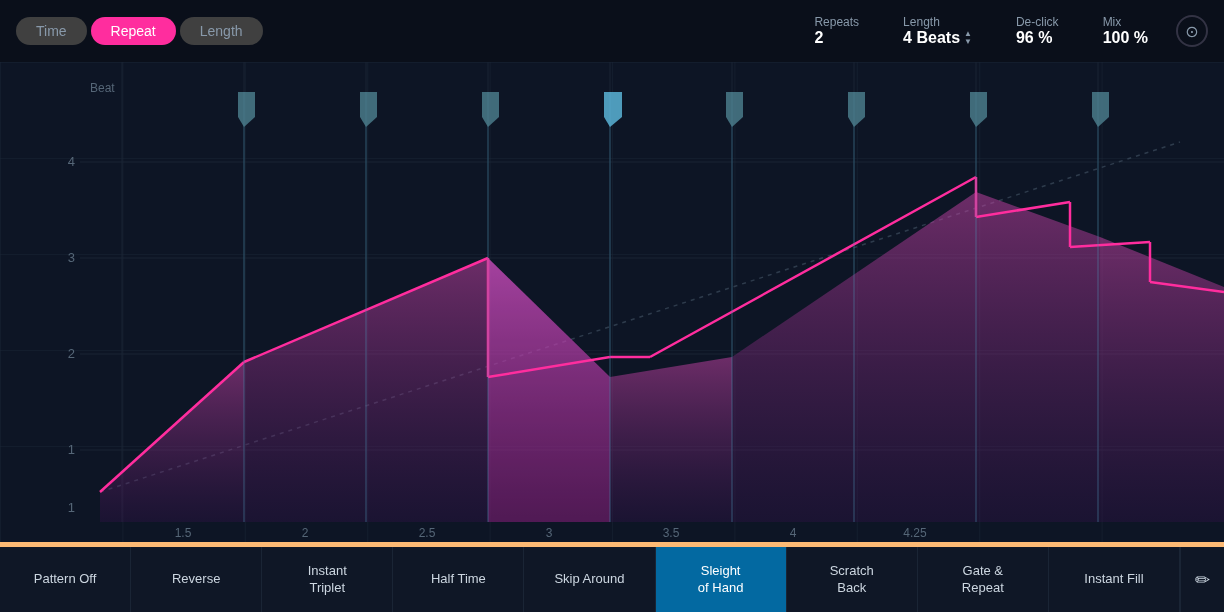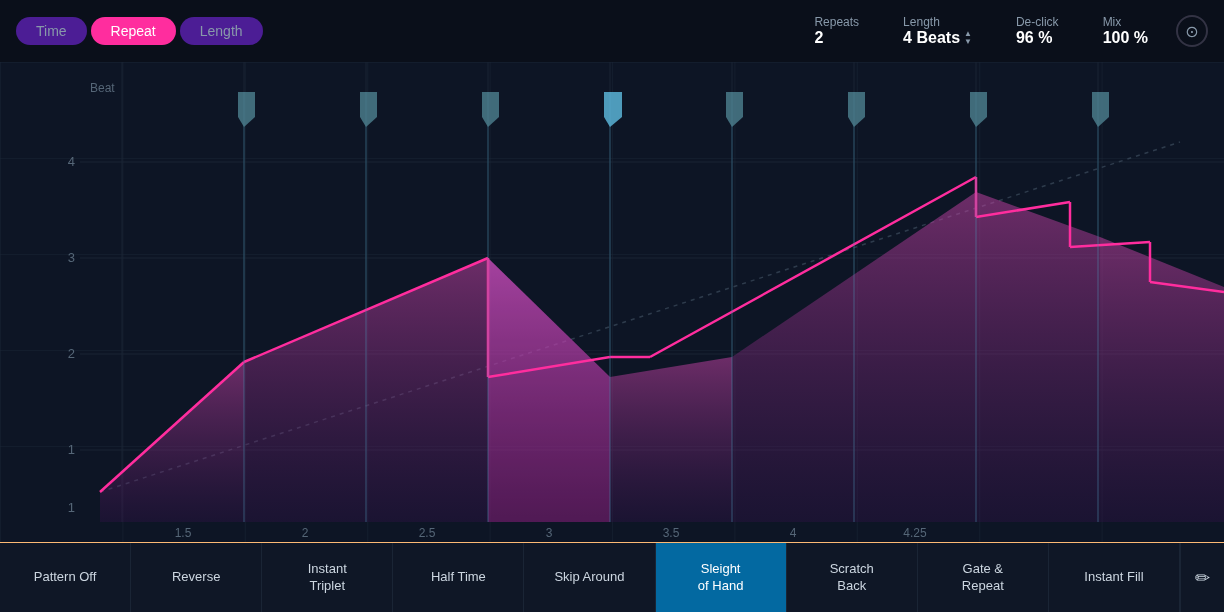--- a/index.html
+++ b/index.html
@@ -21,21 +21,21 @@
       background: #0a0f1a;
       height: 62px;
     }
     .tab-btn {
       padding: 6px 20px;
       border-radius: 20px;
       border: none;
       cursor: pointer;
       font-size: 14px;
       font-weight: 500;
-      background: #4c1d95;
+      background: #404040;
       color: #8899aa;
     }
     .tab-btn.active {
       background: #ff2d9e;
       color: #fff;
     }
 
     .top-spacer { flex: 1; }
 
     .top-param {
@@ -90,21 +90,21 @@
       top: 0; left: 0;
       width: 100%; height: 100%;
     }
 
     
     .bottom-bar {
       display: flex;
       align-items: stretch;
       height: 70px;
       background: #0a0f1a;
-      border-top: 1px solid #fdba74;
+      border-top: 5px solid #fdba74;
     }
     .bottom-btn {
       flex: 1;
       display: flex;
       flex-direction: column;
       align-items: center;
       justify-content: center;
       background: #0f1726;
       border: none;
       color: #ccd6e0;

